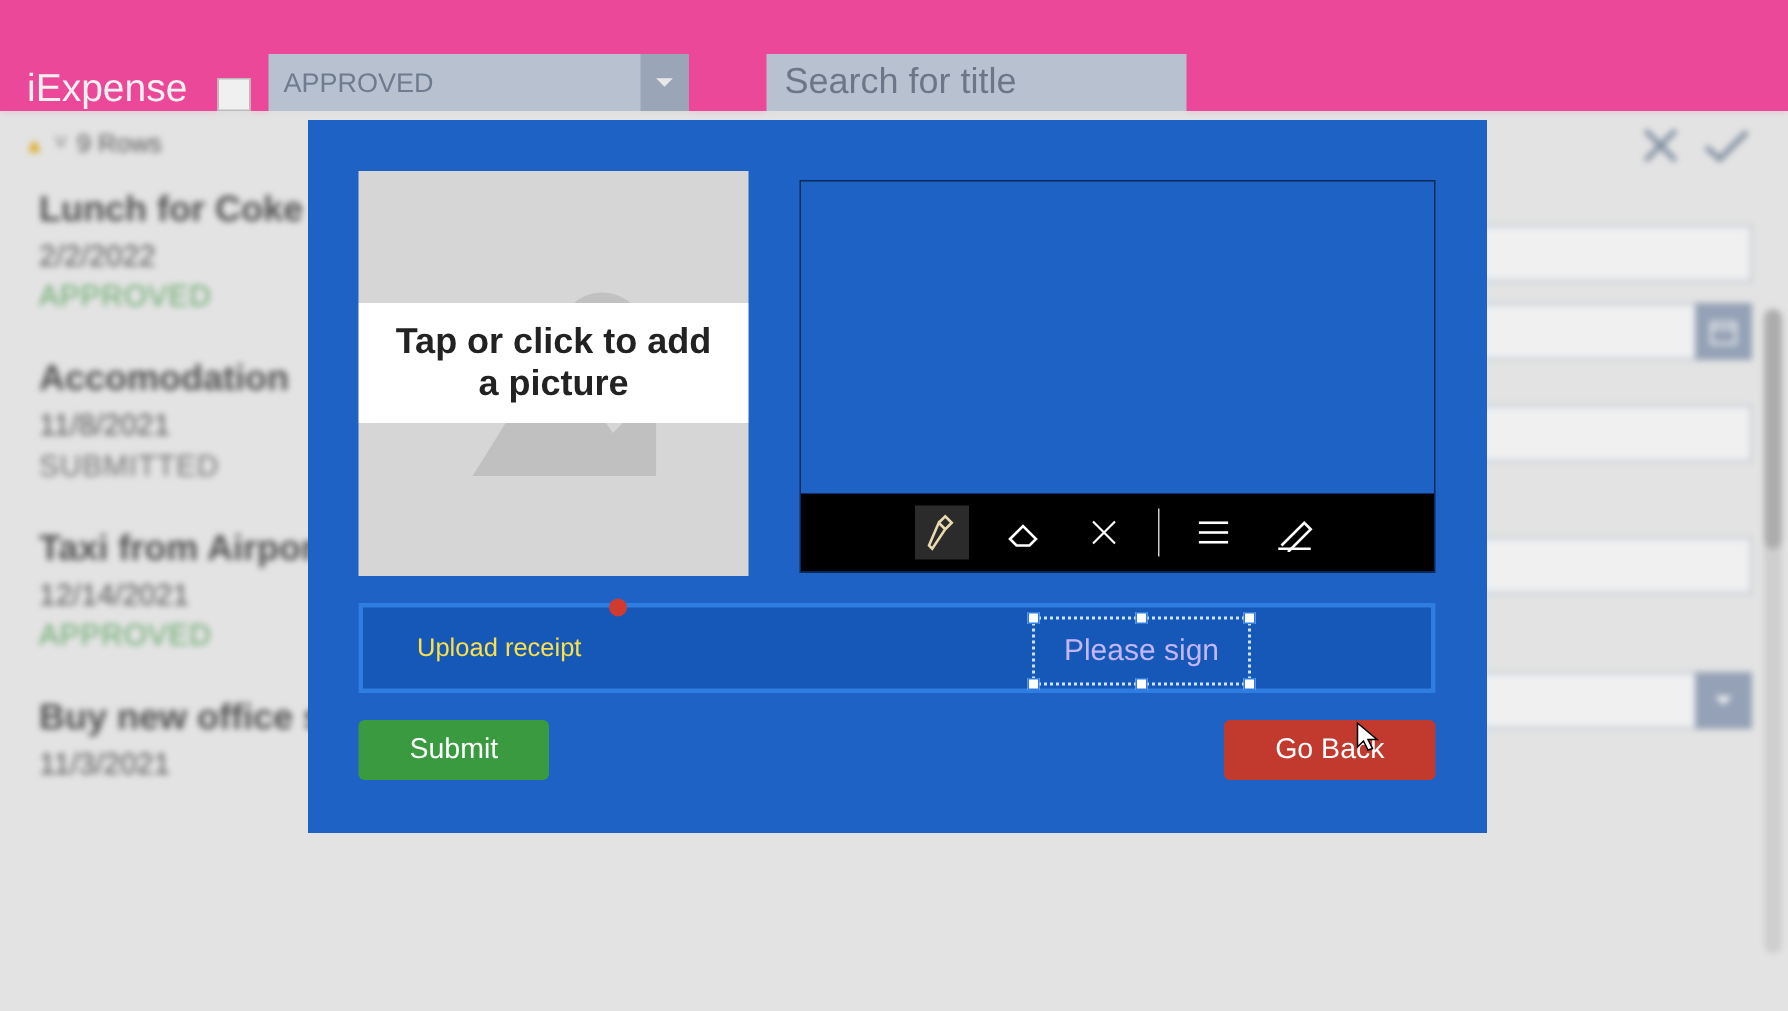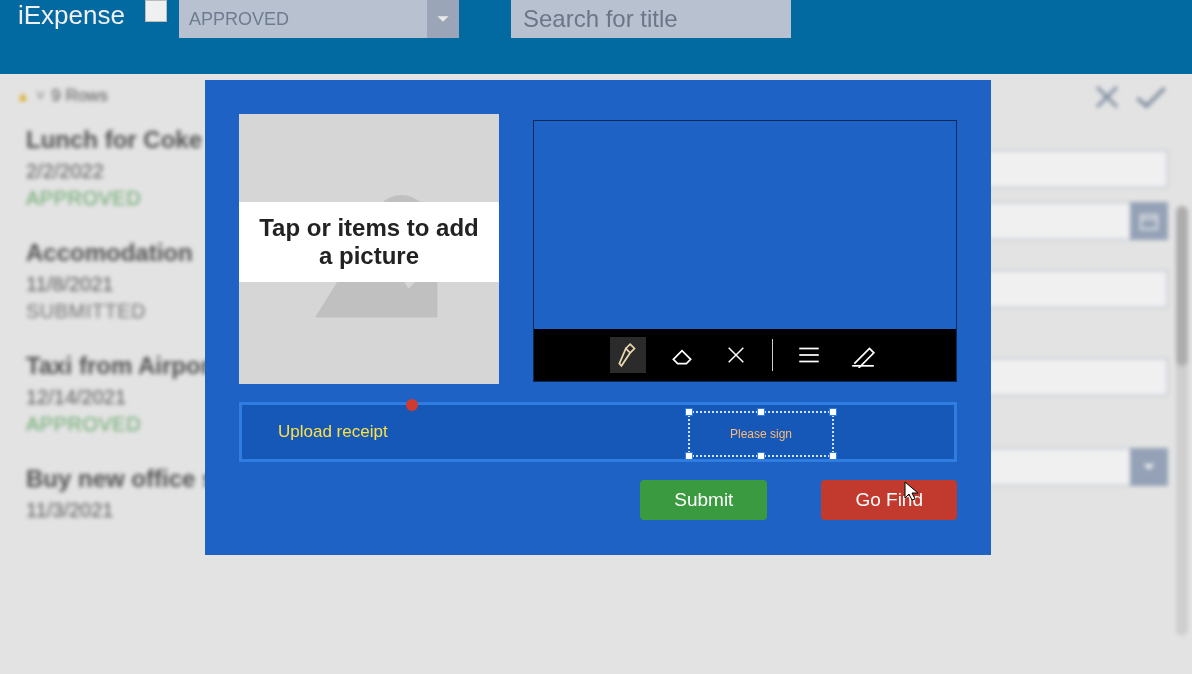--- a/index.html
+++ b/index.html
@@ -1,19 +1,19 @@
 <!DOCTYPE html>
 <html><head>
 <meta charset="utf-8">
 <style>
   * { box-sizing: border-box; margin: 0; padding: 0; font-family: Arial, Helvetica, sans-serif; }
   body { width: 1192px; height: 674px; overflow: hidden; background: #e8e8e8; position: relative; }
 
   
-  .topbar { height: 74px; background: #0369a1; display: flex; align-items: flex-start; padding: 0 18px; gap: 12px; color: #fff; }
+  .topbar { height: 74px; background: #ec4899; display: flex; align-items: flex-end; padding: 0 18px; gap: 12px; color: #fff; }
   .app-title { font-size: 26px; font-weight: 400; color: #f0f0f0; margin-right: 8px; }
   .checkbox { width: 22px; height: 22px; background: #f0f0f0; border: 1px solid #bbb; }
   .status-select { height: 38px; width: 280px; background: #b8c1cf; display: flex; align-items: center; padding: 0 10px; color: #6f7b8f; font-size: 18px; position: relative; }
   .status-select .chev { position: absolute; right: 0; top: 0; bottom: 0; width: 32px; background: #9aa6b8; display: flex; align-items: center; justify-content: center; }
   .status-select .chev svg { width: 14px; height: 14px; }
   .search-box { height: 38px; width: 280px; background: #b8c1cf; border: none; padding: 0 12px; font-size: 24px; color: #555; margin-left: 40px; }
   .search-box::placeholder { color: #6b7688; }
 
   
   .content { position: relative; height: 600px; display: flex; }
@@ -59,25 +59,25 @@
   .sig-toolbar { position:absolute; left:0; right:0; bottom:0; height:52px; background:#000; display:flex; align-items:center; justify-content:center; gap:18px; }
   .sig-toolbar .tool { width:36px; height:36px; display:flex; align-items:center; justify-content:center; }
   .sig-toolbar .tool.active { background:#2b2b2b; }
   .sig-toolbar .divider { width:1px; height:32px; background:#ccc; }
   .sig-toolbar svg { stroke:#e9d9b0; fill:none; stroke-width:1.6; }
   .sig-toolbar .w svg { stroke:#fff; }
 
   .label-strip { margin-top:18px; height:60px; border:3px solid #2f7de0; background:#1558b8; position:relative; display:flex; align-items:center; }
   .label-strip .ul { font-size:17px; color:#fde047; margin-left:36px; }
   .label-strip .dot-box { position:absolute; left:446px; top:6px; height:46px; width:146px; border:2px dotted #cfe3ff; display:flex; align-items:center; justify-content:center; }
-  .label-strip .dot-box span { font-size:12px; color:#fdba74; }
+  .label-strip .dot-box span { font-size:20px; color:#c4b5fd; }
   .label-strip .handle { position:absolute; width:8px; height:8px; background:#fff; border:1px solid #2f7de0; }
   .redpip { position:absolute; left:164px; top:-6px; width:12px; height:12px; border-radius:50%; background:#d13b2f; }
 
-  .modal-buttons { display:flex; justify-content:flex-end; gap:54px; margin-top:18px; }
+  .modal-buttons { display:flex; justify-content:space-between; gap:54px; margin-top:18px; }
   .btn { height:40px; border:none; border-radius:4px; font-size:19px; color:#fff; padding:0 34px; cursor:pointer; }
   .btn-submit { background:#3a9a3f; }
   .btn-back { background:#c23a2d; }
 
   .cursor { position:absolute; pointer-events:none; }
 
   .scrollbar { position:absolute; right:4px; top:132px; width:12px; height:430px; background:#d0d0d0; border-radius:6px; }
   .scrollbar .thumb { position:absolute; left:0; right:0; top:0; height:160px; background:#a8a8a8; border-radius:6px; }
 </style>
 </head>
@@ -181,21 +181,21 @@
 <div class="modal">
   <div class="modal-row">
     <div class="uploader">
       <div class="ghost">
         <svg class="ph" width="180" height="180" viewBox="0 0 100 100">
           <circle cx="68" cy="36" r="16" fill="#9a9a9a"></circle>
           <polygon points="20,88 50,40 72,72 88,56 88,88" fill="#9a9a9a"></polygon>
         </svg>
       </div>
       <div class="tap-band">
-        <span>Tap or items to add a picture</span>
+        <span>Tap or click to add a picture</span>
       </div>
     </div>
     <div class="signarea">
       <div class="sig-toolbar">
         <div class="tool active">
           <svg width="26" height="26" viewBox="0 0 24 24">
               <path d="M4 20 L10 6 L14 10 L6 22 Z M10 6 L14 2 L18 6 L14 10"></path>
             </svg>
         </div>
         <div class="tool w">
@@ -235,19 +235,19 @@
       <div class="handle" style="left:calc(50% - 4px); top:-5px"></div>
       <div class="handle" style="right:-5px; top:-5px"></div>
       <div class="handle" style="left:-5px; bottom:-5px"></div>
       <div class="handle" style="left:calc(50% - 4px); bottom:-5px"></div>
       <div class="handle" style="right:-5px; bottom:-5px"></div>
     </div>
   </div>
 
   <div class="modal-buttons">
     <button class="btn btn-submit">Submit</button>
-    <button class="btn btn-back">Go Find</button>
+    <button class="btn btn-back">Go Back</button>
   </div>
 
   <svg class="cursor" style="left:698px; top:400px" width="18" height="22" viewBox="0 0 18 22">
     <path d="M2 2 L2 18 L6 14 L9 20 L12 19 L9 13 L15 13 Z" fill="#fff" stroke="#000" stroke-width="1"></path>
   </svg>
 </div>
 
 </body></html>

